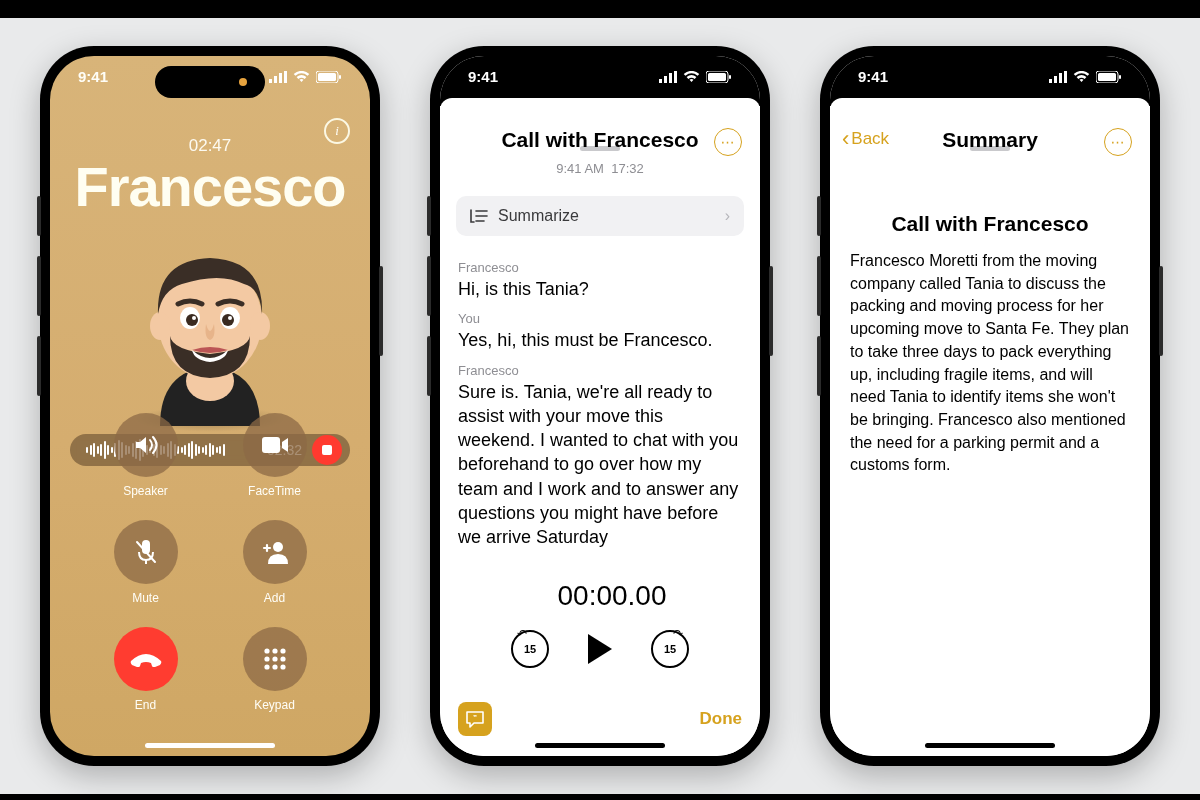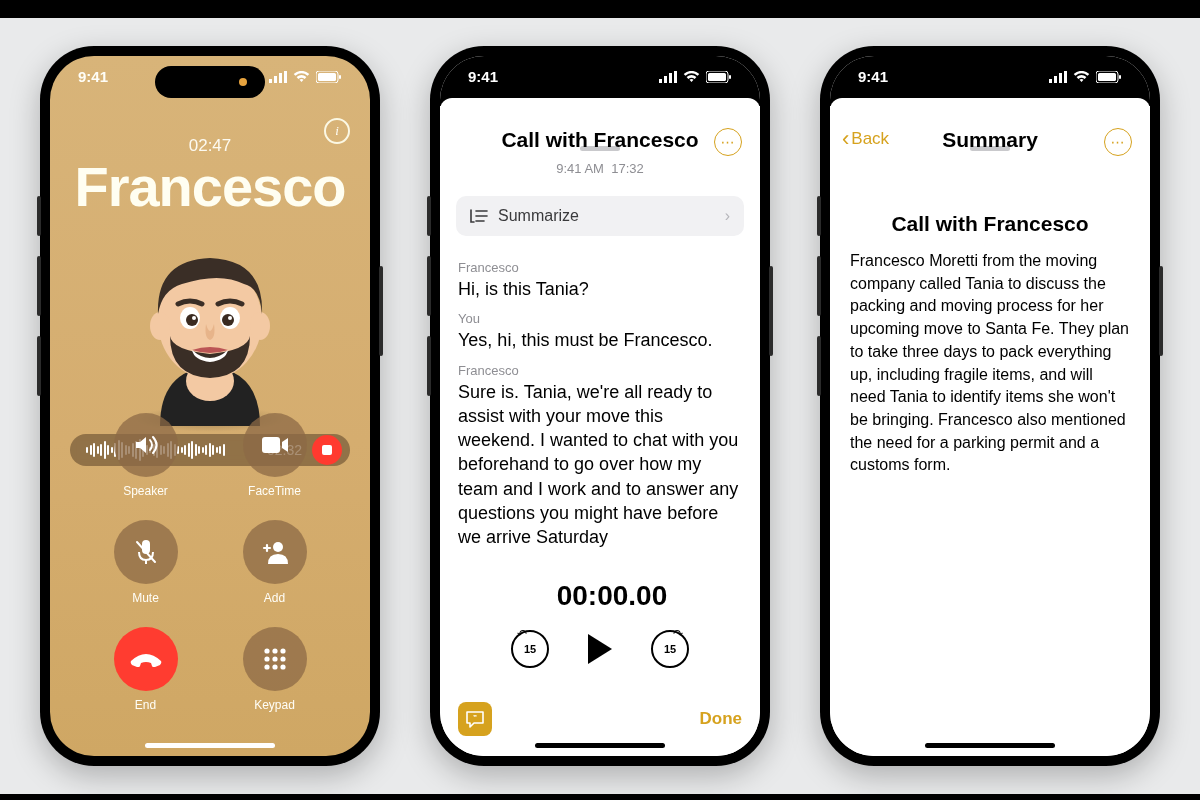--- a/index.html
+++ b/index.html
@@ -49,21 +49,21 @@
   .n-title{font-size:21px;font-weight:700;text-align:center;flex:1;}
   .n-sub{text-align:center;color:#8e8e93;font-size:13px;margin-top:9px;}
   .more-btn{position:absolute;right:18px;top:30px;width:26px;height:26px;border:1.5px solid #d6a21e;border-radius:50%;display:flex;align-items:center;justify-content:center;color:#d6a21e;font-size:14px;letter-spacing:1px;}
   .back-btn{position:absolute;left:12px;top:30px;color:#d6a21e;font-size:17px;display:flex;align-items:center;gap:2px;}
   .sum-row{margin:16px 16px 8px;background:#f1f1f3;border-radius:10px;height:40px;display:flex;align-items:center;padding:0 14px;color:#3a3a3c;font-size:16px;gap:10px;}
   .sum-row .chev{margin-left:auto;color:#b6b6bb;}
   .transcript{padding:6px 18px 0;}
   .transcript .sp{color:#8e8e93;font-size:13px;margin-top:10px;}
   .transcript .line{font-size:18px;line-height:1.35;margin-top:2px;}
   .player{position:absolute;bottom:88px;left:0;right:0;text-align:center;}
-  .player .time{font-size:28px;font-weight:700;margin-left:24px;}
+  .player .time{font-size:28px;font-weight:400;margin-left:24px;}
   .player .row{display:flex;justify-content:center;align-items:center;gap:36px;margin-top:18px;}
   .skip{width:34px;height:34px;position:relative;border:2.5px solid #000;border-radius:50%;display:flex;align-items:center;justify-content:center;}
   .skip .arr{position:absolute;top:-5px;font-size:12px;}
   .skip.b .arr{left:4px;}
   .skip.f .arr{right:4px;}
   .skip .n{font-size:11px;font-weight:700;}
   .play-btn svg{display:block;}
   .notes-footer{position:absolute;bottom:20px;left:0;right:0;display:flex;justify-content:space-between;align-items:center;padding:0 18px;}
   .quote-btn{width:34px;height:34px;background:#d6a21e;border-radius:8px;display:flex;align-items:center;justify-content:center;color:#fff;}
   .done{color:#d6a21e;font-weight:600;font-size:17px;}

